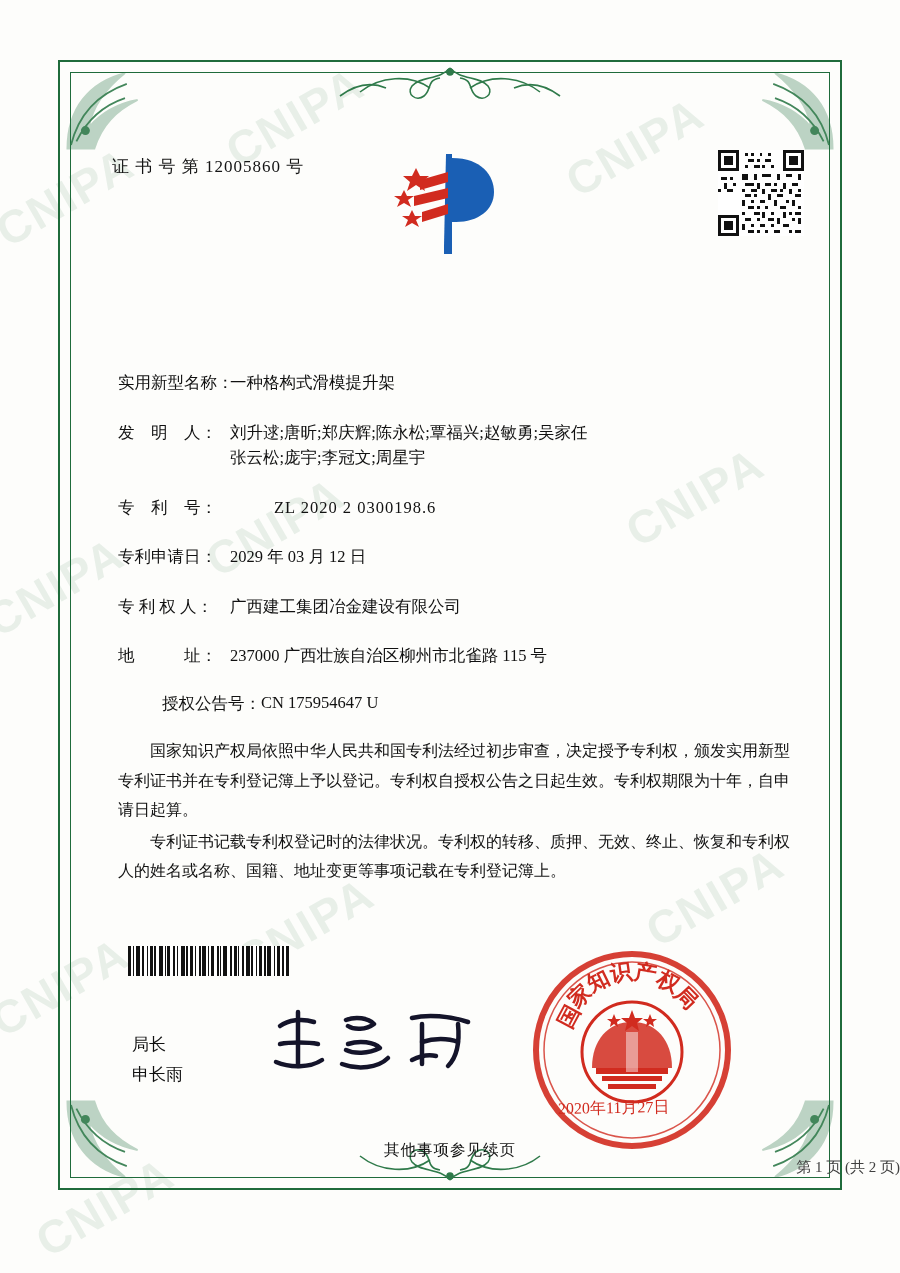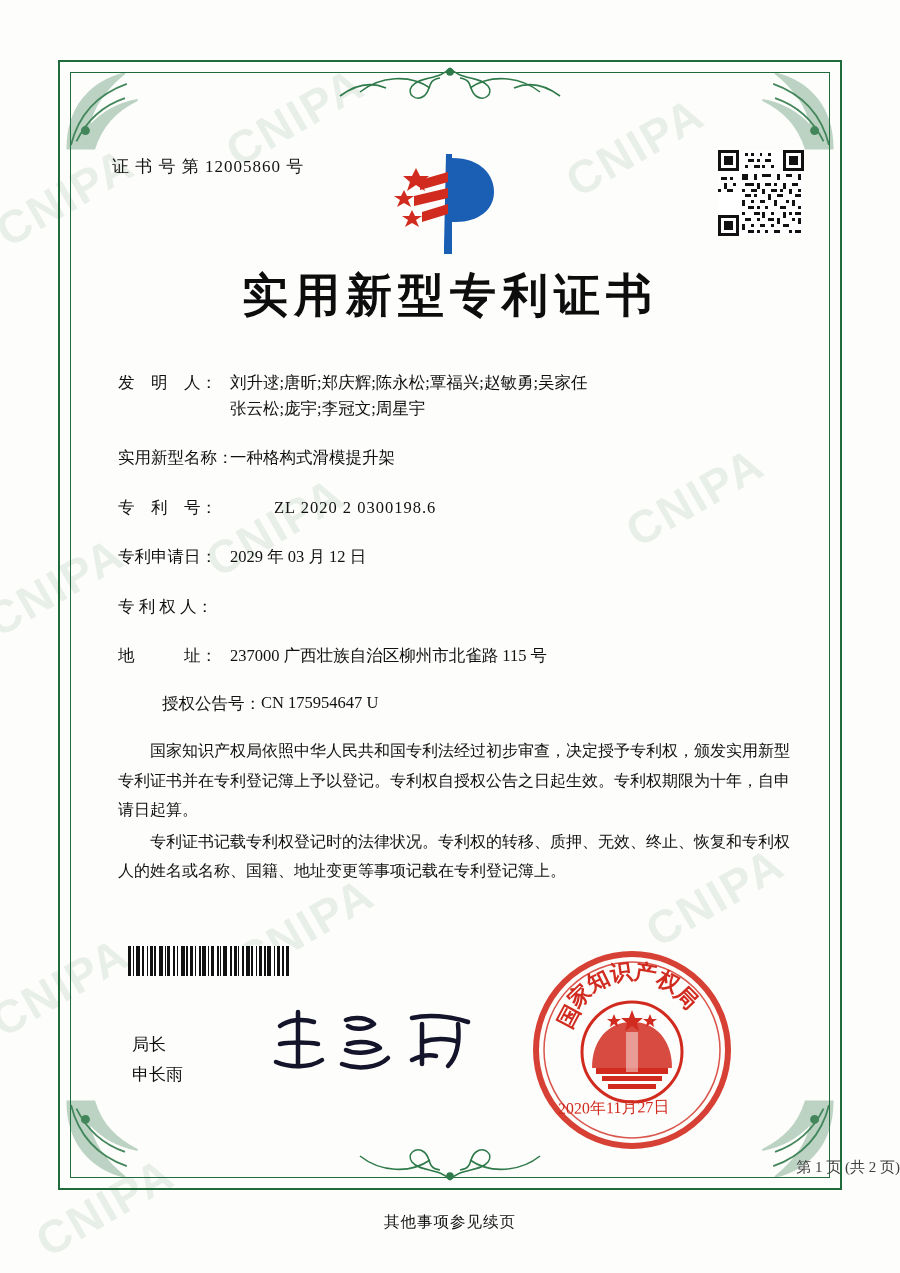--- a/index.html
+++ b/index.html
@@ -194,21 +194,21 @@
 
   .page-no {
     position: absolute;
     left: 0; right: 0; top: 1158px;
     text-align: right;
     font-size: 15px;
     color: #404040;
   }
   .footer-note {
     position: absolute;
-    left: 0; right: 0; top: 1212px;
+    left: 0; right: 0; top: 1140px;
     text-align: center;
     font-size: 15.5px;
     color: #111;
     letter-spacing: 1px;
   }
 </style>
 </head>
 <body>
 
 <div class="page">
@@ -390,49 +390,49 @@
         <rect x="10" y="27" width="2" height="1"></rect>
           <rect x="13" y="27" width="1" height="1"></rect>
           <rect x="16" y="27" width="1" height="1"></rect>
           <rect x="19" y="27" width="2" height="1"></rect>
           <rect x="24" y="27" width="1" height="1"></rect>
           <rect x="26" y="27" width="2" height="1"></rect>
       </g>
     </svg>
   </div>
 
-  <div class="title">实用新型专利证书</div>
 
   <div class="fields">
+
+    <div class="row">
+      <div class="lbl">实用新型名称：</div>
+      <div class="val">一种格构式滑模提升架</div>
+    </div>
 
     <div class="row">
       <div class="lbl">发　明　人：</div>
       <div class="val">
         <span class="line2">刘升逑;唐昕;郑庆辉;陈永松;覃福兴;赵敏勇;吴家任</span>
         <span class="line2">张云松;庞宇;李冠文;周星宇</span>
       </div>
     </div>
 
     <div class="row">
-      <div class="lbl">实用新型名称：</div>
-      <div class="val">一种格构式滑模提升架</div>
-    </div>
-
-    <div class="row">
       <div class="lbl">专　利　号：</div>
       <div class="val mono-ish">ZL 2020 2 0300198.6</div>
     </div>
 
     <div class="row">
       <div class="lbl">专利申请日：</div>
       <div class="val">2029 年 03 月 12 日</div>
     </div>
 
     <div class="row">
       <div class="lbl">专 利 权 人：</div>
+      <div class="val">广西建工集团冶金建设有限公司</div>
     </div>
 
     <div class="row">
       <div class="lbl">地　　　址：</div>
       <div class="val">237000 广西壮族自治区柳州市北雀路 115 号</div>
     </div>
 
     <div class="row-inline">
       <div class="grp second">
         <span class="lbl2">授权公告号：</span>

